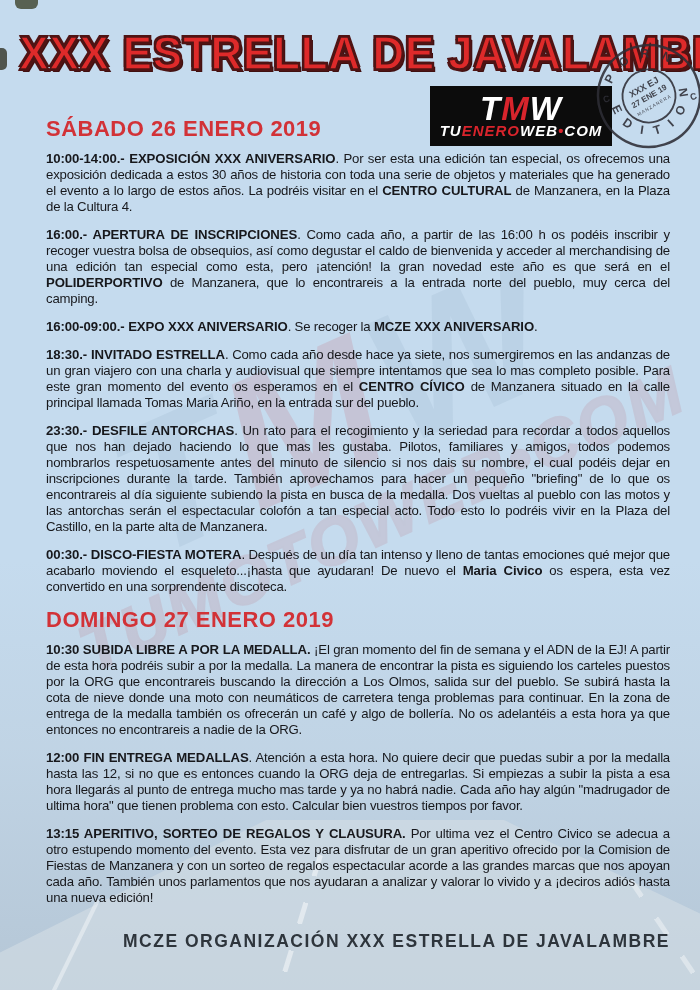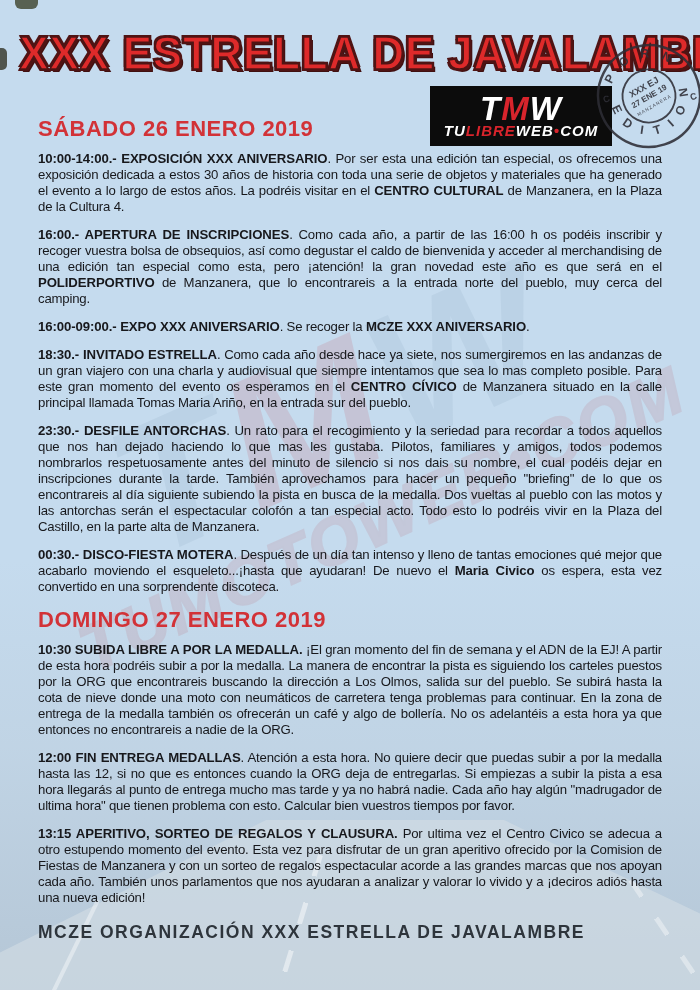--- a/index.html
+++ b/index.html
@@ -75,33 +75,33 @@
     background:#0c0c0c;display:flex;flex-direction:column;
     align-items:center;justify-content:center;
   }
   .tmw-main{font-size:33px;font-weight:bold;font-style:italic;line-height:30px;letter-spacing:1px;}
   .tmw-sub{font-size:15px;font-weight:bold;font-style:italic;letter-spacing:1px;margin-top:-2px;}
   .c-white{color:#ffffff;} .c-red{color:#d8242c;}
   
   .stamp{position:absolute;left:593px;top:40px;width:112px;height:112px;z-index:4;opacity:.88;}
   .stamp text{fill:#2e2e36;font-family:"Liberation Sans",sans-serif;}
   
-  .content{position:absolute;left:38px;top:116px;width:624px;z-index:2;}
+  .content{position:absolute;left:46px;top:116px;width:624px;z-index:2;}
   h2.day{
     color:#d23237;font-size:22px;font-weight:bold;
     margin:0 0 9px 0;letter-spacing:.5px;
   }
   p.event{
     font-size:13.2px;line-height:16px;letter-spacing:-0.2px;
     color:#17181c;text-align:justify;margin:0 0 12px 0;
   }
   p.event b{letter-spacing:-0.1px;}
   .footer{
-    text-align:left;font-size:17.5px;font-weight:bold;
-    letter-spacing:1.5px;color:#2e353c;margin-top:16px;white-space:nowrap;
+    text-align:right;font-size:17.5px;font-weight:bold;
+    letter-spacing:1.5px;color:#2e353c;margin-top:25px;white-space:nowrap;
   }
 </style>
 </head>
 <body>
 
 <div class="photo-fade"></div>
 <div class="road-surface"></div>
 <div class="lane-dashed"></div>
 <div class="lane-dashed2"></div>
 <div class="lane-solid"></div>
@@ -112,21 +112,21 @@
   <div class="wm-main"><span class="wm-t">T</span><span class="wm-m">M</span><span class="wm-w">W</span></div>
   <div class="wm-sub">TUMOTOWEB•COM</div>
 </div>
 
 <div class="title-wrap">
   <div class="title">XXX ESTRELLA DE JAVALAMBRE</div>
 </div>
 
 <div class="tmw-logo">
   <div class="tmw-main"><span class="c-white">T</span><span class="c-red">M</span><span class="c-white">W</span></div>
-  <div class="tmw-sub"><span class="c-white">TU</span><span class="c-red">LIBRE</span><span class="c-white">WEB</span><span class="c-red">•</span><span class="c-white">COM</span></div>
+  <div class="tmw-sub"><span class="c-white">TU</span><span class="c-red">ENERO</span><span class="c-white">WEB</span><span class="c-red">•</span><span class="c-white">COM</span></div>
 </div>
 
 <svg class="stamp" viewBox="0 0 110 110" xmlns="http://www.w3.org/2000/svg" xmlns:xlink="http://www.w3.org/1999/xlink">
   <g transform="rotate(-18 55 55)">
     <circle cx="55" cy="55" r="50" fill="none" stroke="#2e2e36" stroke-width="2.4"></circle>
     <circle cx="55" cy="55" r="26" fill="none" stroke="#2e2e36" stroke-width="1.8"></circle>
     <defs>
       <path id="arcTop" d="M 17 55 A 38 38 0 0 1 93 55"></path>
       <path id="arcBottom" d="M 17 55 A 38 38 0 0 0 93 55"></path>
     </defs>

